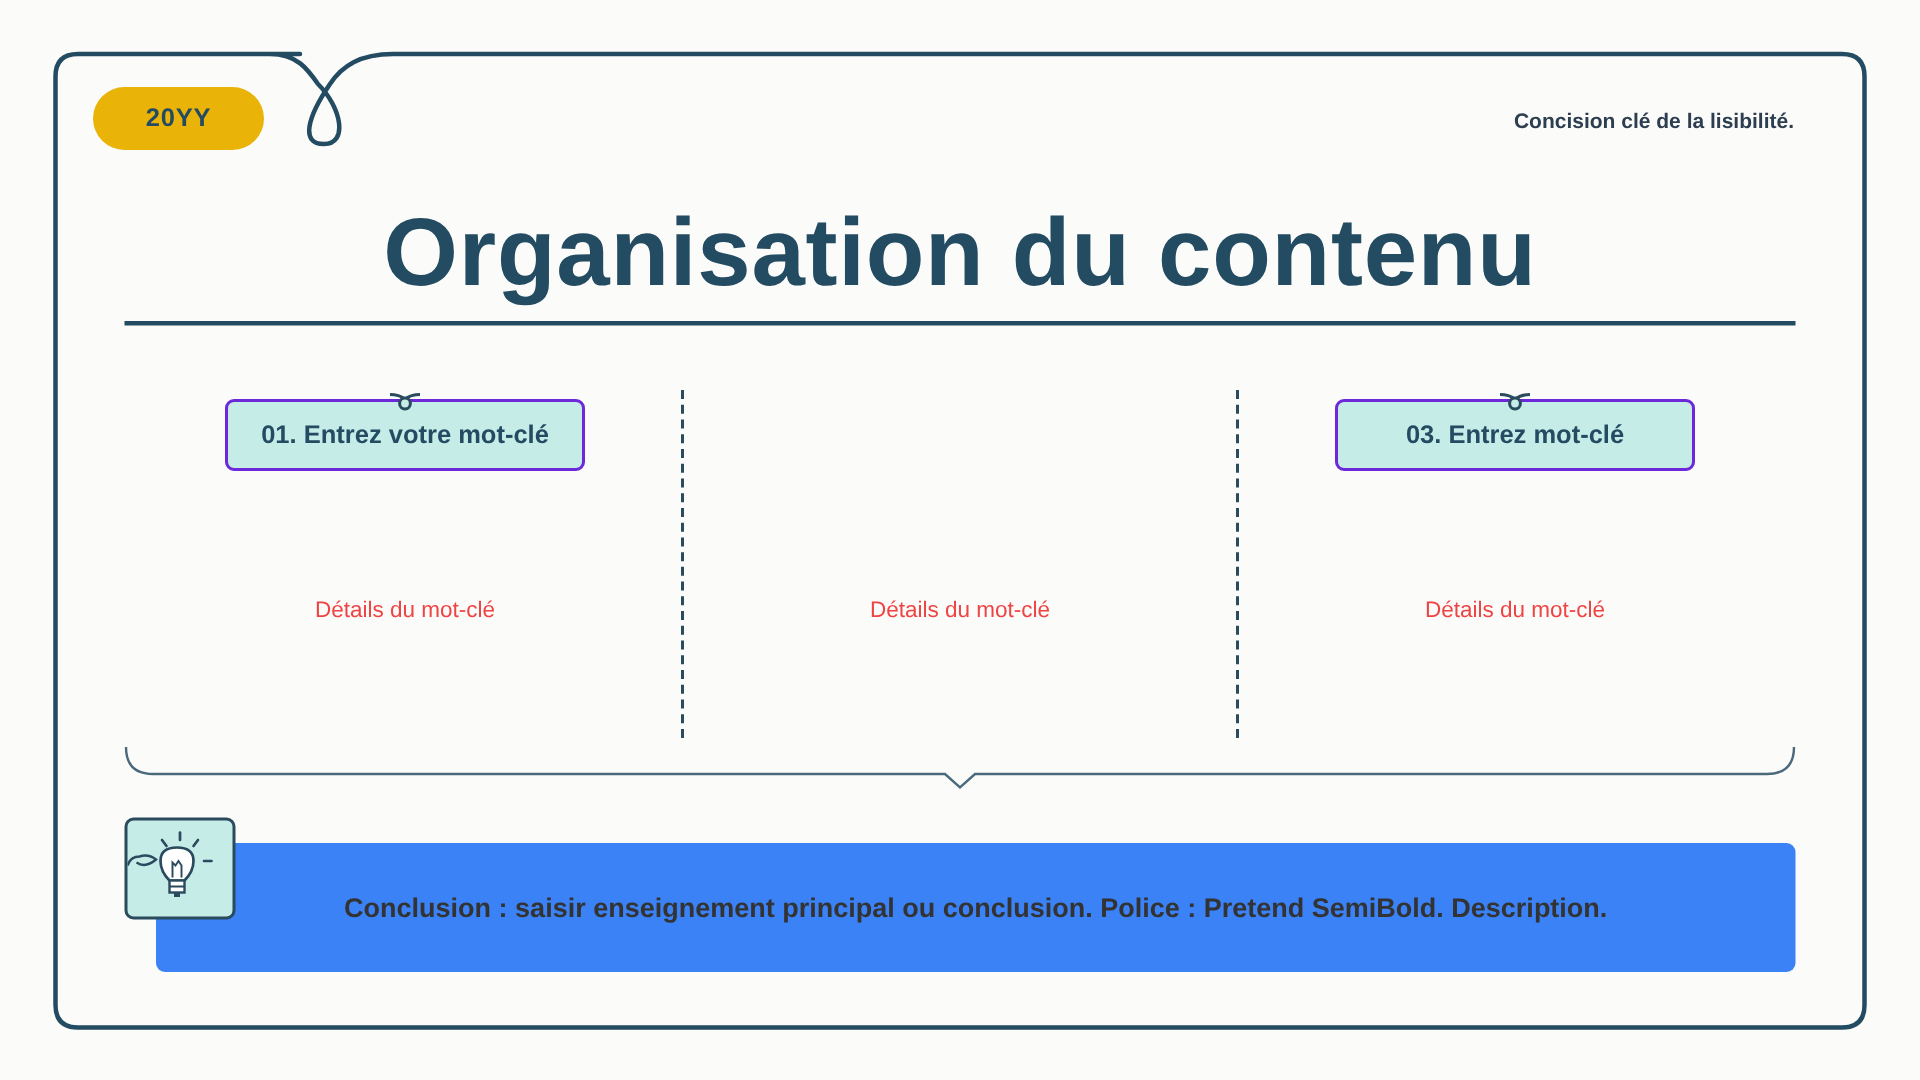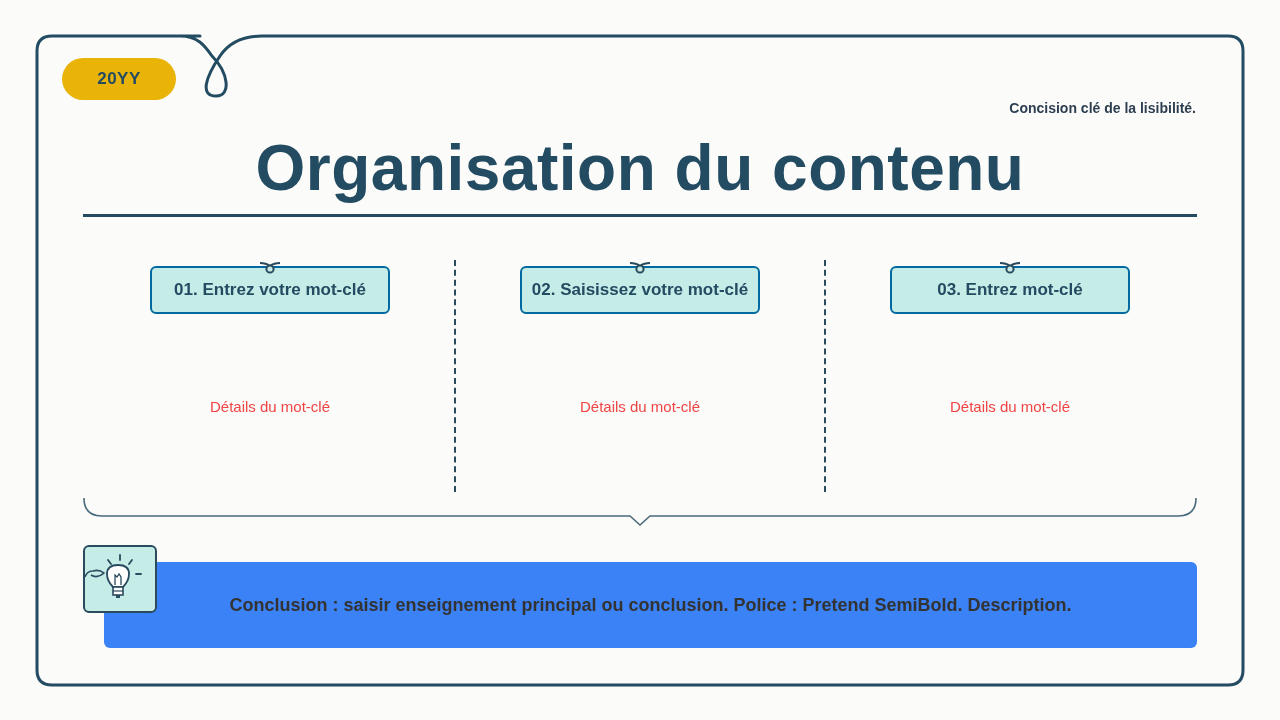--- a/index.html
+++ b/index.html
@@ -11,34 +11,34 @@
     }
     .frame-svg { position: absolute; left: 0; top: 0; }
     .year-pill {
       position: absolute; left: 62px; top: 58px; width: 114px; height: 42px;
       border-radius: 21px; background: #eab308;
       display: flex; align-items: center; justify-content: center;
       font-weight: bold; font-size: 17px; color: #234b62; letter-spacing: 0.5px;
     }
     .tagline {
       position: absolute; right: 84px; top: 72px;
-      font-size: 14px; font-weight: bold; color: #2c3e50; margin-top: 28px;
+      font-size: 14px; font-weight: bold; color: #2c3e50;
     }
     .title {
       position: absolute; left: 0; width: 1280px; top: 112px; text-align: center;
       font-size: 64px; font-weight: bold; color: #234b62; letter-spacing: 0.5px; margin-top: 19px;
     }
     .title-rule {
       position: absolute; left: 83px; top: 214px; width: 1114px; height: 3px; background: #234b62;
     }
     .col { position: absolute; top: 262px; width: 370px; height: 230px; }
     .col-label {
       position: absolute; left: 0; right: 0; top: 4px; margin: 0 auto;
       width: 240px; height: 48px; box-sizing: border-box;
-      border: 2px solid #0369a1; border-radius: 6px; background: #c6ece7;
+      border: 2px solid #6d28d9; border-radius: 6px; background: #c6ece7;
       display: flex; align-items: center; justify-content: center;
       font-weight: bold; font-size: 17px; color: #234b62; white-space: nowrap;
     }
     .knot { position: absolute; left: 50%; top: -8px; margin-left: -10px; }
     .col-detail {
       position: absolute; left: 0; right: 0; top: 136px; text-align: center;
       font-size: 15px; color: #ef4444;
     }
     .divider {
       position: absolute; top: 260px; height: 232px; width: 0;
@@ -77,27 +77,20 @@
       <circle cx="10" cy="9" r="3.6" fill="#c6ece7" stroke="#2a4a5e" stroke-width="2"></circle>
     </svg>
     <span>01. Entrez votre mot-clé</span>
   </div>
   <div class="col-detail">Détails du mot-clé</div>
 </div>
 
 <div class="divider" style="left:454px;"></div>
 
 <div class="col" style="left:455px;">
-  <div class="col-label">
-    <svg class="knot" width="20" height="14" viewBox="0 0 20 14">
-      <path d="M 0 3 Q 6 3 10 6 Q 14 3 20 3" fill="none" stroke="#2a4a5e" stroke-width="2"></path>
-      <circle cx="10" cy="9" r="3.6" fill="#c6ece7" stroke="#2a4a5e" stroke-width="2"></circle>
-    </svg>
-    <span>02. Saisissez votre mot-clé</span>
-  </div>
   <div class="col-detail">Détails du mot-clé</div>
 </div>
 
 <div class="divider" style="left:824px;"></div>
 
 <div class="col" style="left:825px;">
   <div class="col-label">
     <svg class="knot" width="20" height="14" viewBox="0 0 20 14">
       <path d="M 0 3 Q 6 3 10 6 Q 14 3 20 3" fill="none" stroke="#2a4a5e" stroke-width="2"></path>
       <circle cx="10" cy="9" r="3.6" fill="#c6ece7" stroke="#2a4a5e" stroke-width="2"></circle>

